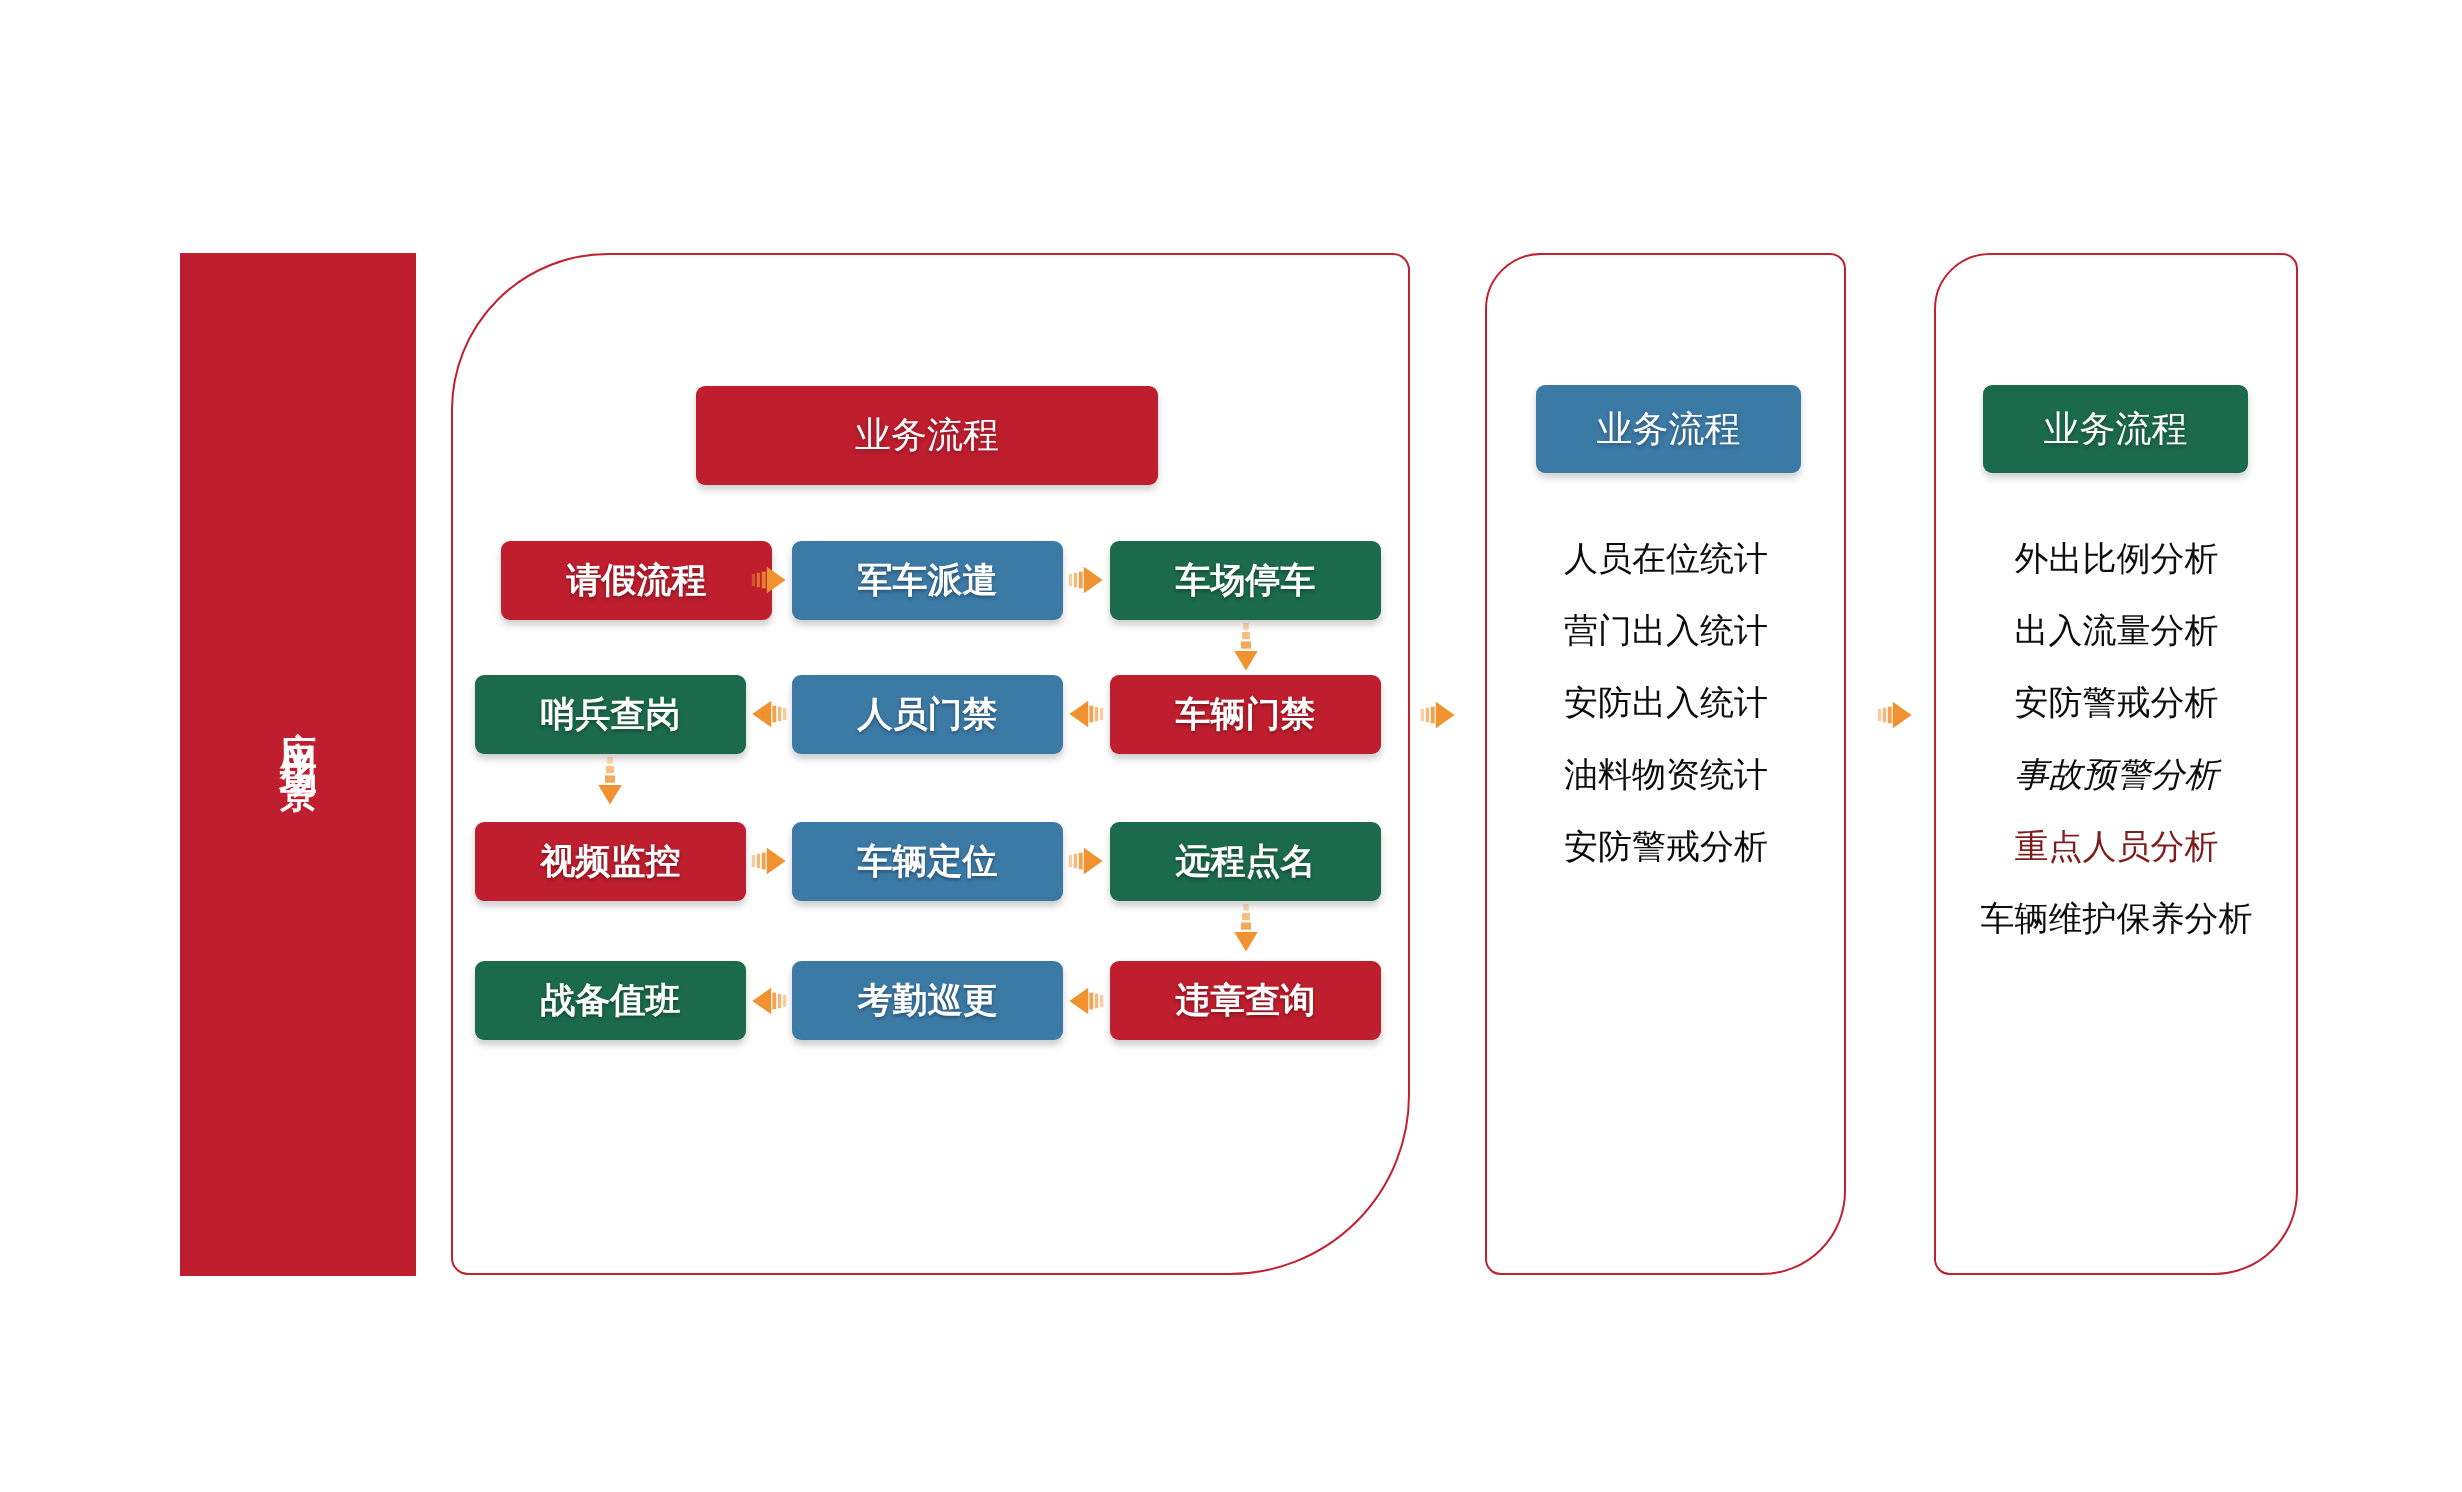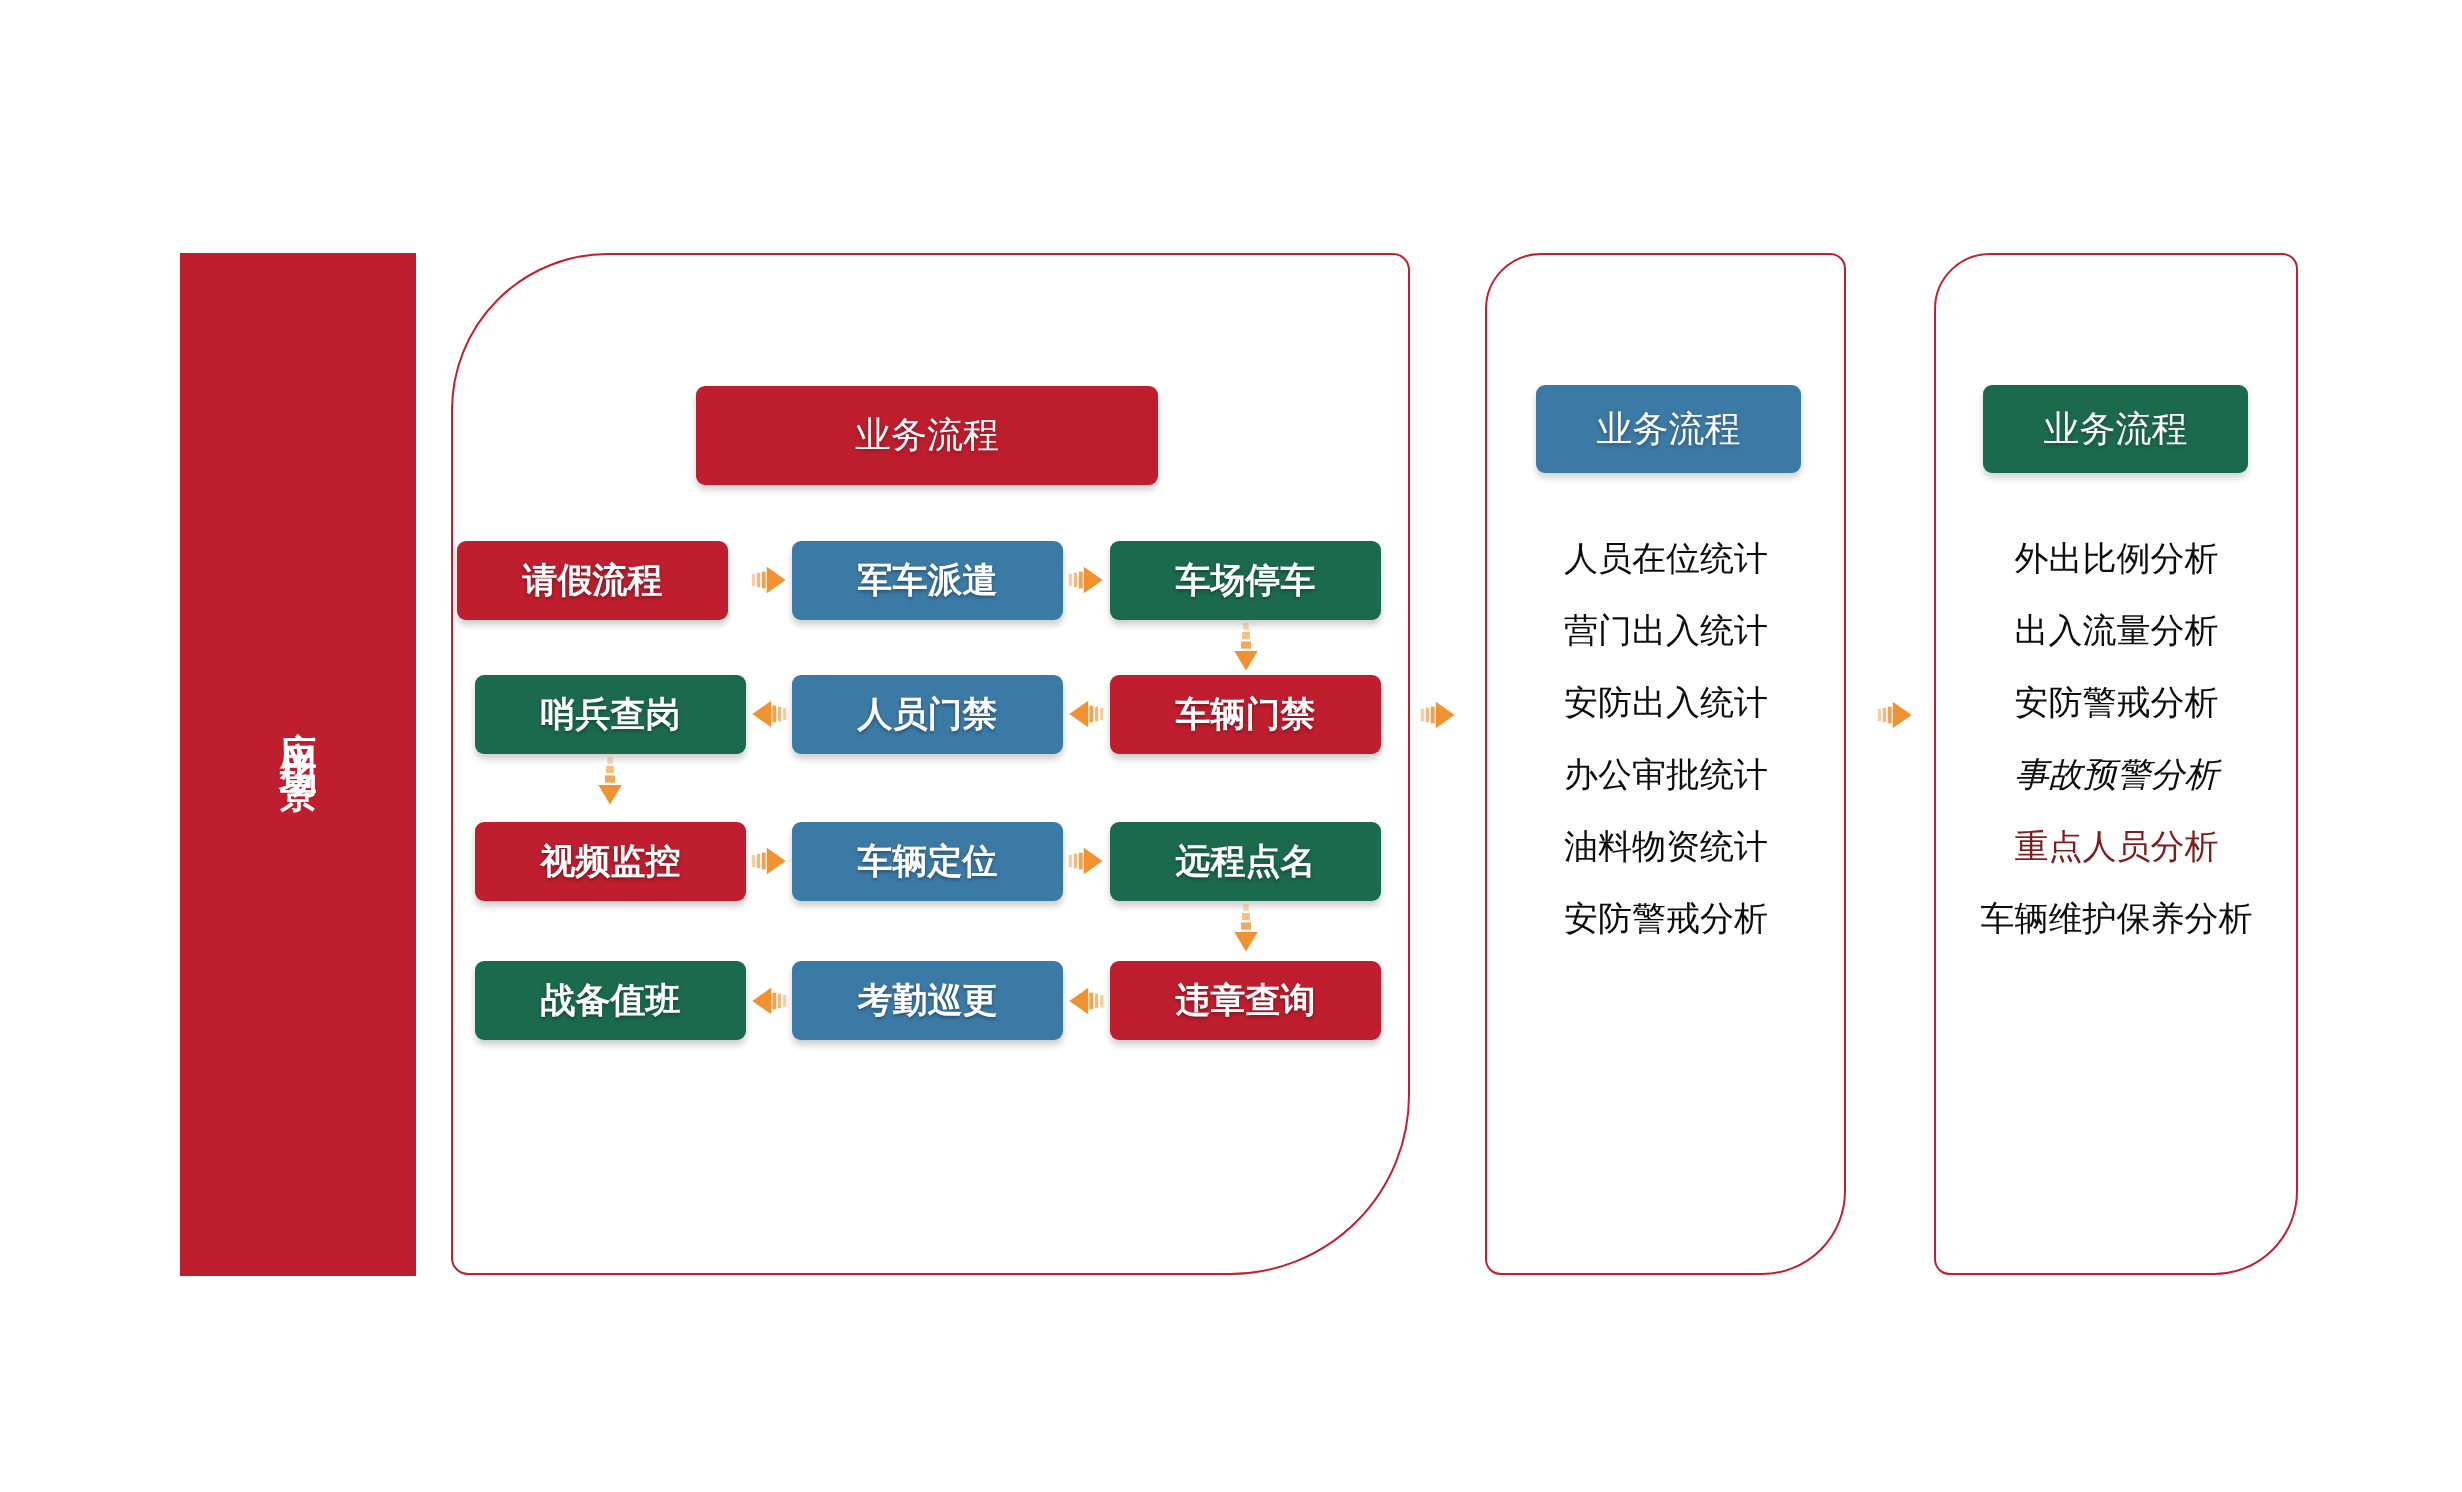--- a/index.html
+++ b/index.html
@@ -43,21 +43,21 @@
 
 <div id="canvas">
 
   <div id="left-bar">
     <div id="left-bar-label">应用场景</div>
   </div>
 
   <div id="panel1" class="panel"></div>
   <div id="p1-header" class="hdr">业务流程</div>
   <div id="grid-layer">
-      <div class="flow-box bg-red" style="left: 457px; top: 541px;">请假流程</div>
+      <div class="flow-box bg-red" style="left: 501px; top: 541px;">请假流程</div>
       <div class="flow-box bg-blue" style="left: 792px; top: 541px;">军车派遣</div>
       <div class="flow-box bg-green" style="left: 1110px; top: 541px;">车场停车</div>
       <div class="arrow" style="left: 751px; top: 565px;"><svg width="36" height="30" viewBox="0 0 64 54">
     <rect x="1" y="16" width="6" height="22" fill="#F0922F" opacity="0.45"></rect>
     <rect x="10" y="14" width="6" height="26" fill="#F0922F" opacity="0.65"></rect>
     <rect x="19" y="12" width="7" height="30" fill="#F0922F" opacity="0.85"></rect>
     <polygon points="28,3 62,27 28,51" fill="#F0922F"></polygon>
   </svg></div>
       <div class="arrow" style="left: 1068px; top: 565px;"><svg width="36" height="30" viewBox="0 0 64 54">
     <rect x="1" y="16" width="6" height="22" fill="#F0922F" opacity="0.45"></rect>
@@ -129,21 +129,20 @@
     <polygon points="28,3 62,27 28,51" fill="#F0922F"></polygon>
   </svg></div>
     </div>
 
   <div id="panel2" class="panel"></div>
   <div id="p2-header" class="hdr">业务流程</div>
   <div id="p2-list" class="list" style="left:1491px;top:523px;width:350px;">
       <div class="list-item" style="color: rgb(13, 13, 13);">人员在位统计</div>
       <div class="list-item" style="color: rgb(13, 13, 13);">营门出入统计</div>
       <div class="list-item" style="color: rgb(13, 13, 13);">安防出入统计</div>
-      <div class="list-item" style="color: rgb(13, 13, 13);">办公审批统计</div>
       <div class="list-item" style="color: rgb(13, 13, 13);">油料物资统计</div>
       <div class="list-item" style="color: rgb(13, 13, 13);">安防警戒分析</div>
     </div>
 
   <div id="panel3" class="panel"></div>
   <div id="p3-header" class="hdr">业务流程</div>
   <div id="p3-list" class="list" style="left:1940px;top:523px;width:353px;">
       <div class="list-item" style="color: rgb(13, 13, 13);">外出比例分析</div>
       <div class="list-item" style="color: rgb(13, 13, 13);">出入流量分析</div>
       <div class="list-item" style="color: rgb(13, 13, 13);">安防警戒分析</div>

